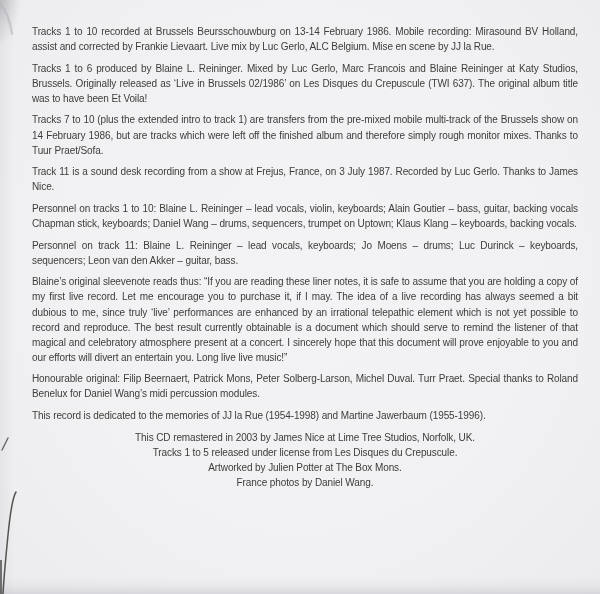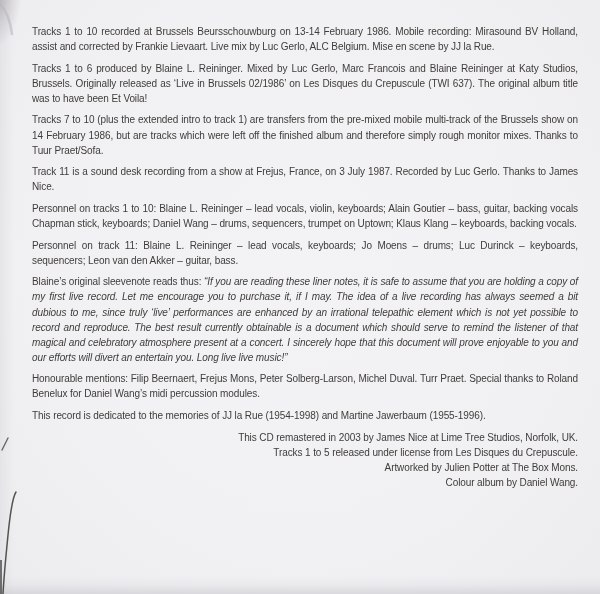--- a/index.html
+++ b/index.html
@@ -32,22 +32,22 @@
     width: 546px;
     color: #3f3d3a;
     font-size: 10px;
     line-height: 15.1px;
     letter-spacing: -0.1px;
   }
   .text-block p {
     margin: 0 0 6.5px 0;
     text-align: justify;
   }
-  .text-block p.no-justify { text-align: right; }
-  .quote-text { font-style: italic; }
+  .text-block p.no-justify { text-align: center; }
+  .quote-text { }
   .credits-block { margin: 0; text-align: left; }
   .credits-block .line { display: block; }
   svg.artifacts {
     position: absolute;
     left: 0; top: 0;
     pointer-events: none;
   }
 </style>
 </head>
 <body>
@@ -59,28 +59,28 @@
   <div class="text-block">
     <p>Tracks 1 to 10 recorded at Brussels Beursschouwburg on 13-14 February 1986. Mobile recording: Mirasound BV Holland, assist and corrected by Frankie Lievaart. Live mix by Luc Gerlo, ALC Belgium. Mise en scene by JJ la Rue.</p>
     <p>Tracks 1 to 6 produced by Blaine L. Reininger. Mixed by Luc Gerlo, Marc Francois and Blaine Reininger at Katy Studios, Brussels. Originally released as ‘Live in Brussels 02/1986’ on Les Disques du Crepuscule (TWI 637). The original album title was to have been Et Voila!</p>
     <p>Tracks 7 to 10 (plus the extended intro to track 1) are transfers from the pre-mixed mobile multi-track of the Brussels show on 14 February 1986, but are tracks which were left off the finished album and therefore simply rough monitor mixes. Thanks to Tuur Praet/Sofa.</p>
     <p>Track 11 is a sound desk recording from a show at Frejus, France, on 3 July 1987. Recorded by Luc Gerlo. Thanks to James Nice.</p>
     <p>Personnel on tracks 1 to 10: Blaine L. Reininger – lead vocals, violin, keyboards; Alain Goutier – bass, guitar, backing vocals Chapman stick, keyboards; Daniel Wang – drums, sequencers, trumpet on Uptown; Klaus Klang – keyboards, backing vocals.</p>
     <p>Personnel on track 11: Blaine L. Reininger – lead vocals, keyboards; Jo Moens – drums; Luc Durinck – keyboards, sequencers; Leon van den Akker – guitar, bass.</p>
 
     <p><span>Blaine’s original sleevenote reads thus: </span><span class="quote-text">“If you are reading these liner notes, it is safe to assume that you are holding a copy of my first live record. Let me encourage you to purchase it, if I may. The idea of a live recording has always seemed a bit dubious to me, since truly ‘live’ performances are enhanced by an irrational telepathic element which is not yet possible to record and reproduce. The best result currently obtainable is a document which should serve to remind the listener of that magical and celebratory atmosphere present at a concert. I sincerely hope that this document will prove enjoyable to you and our efforts will divert an entertain you. Long live live music!”</span></p>
 
-    <p>Honourable mentions: Filip Beernaert, Frejus Mons, Peter Solberg-Larson, Michel Duval. Turr Praet. Special thanks to Roland Benelux for Daniel Wang’s midi percussion modules.</p>
+    <p>Honourable original: Filip Beernaert, Patrick Mons, Peter Solberg-Larson, Michel Duval. Turr Praet. Special thanks to Roland Benelux for Daniel Wang’s midi percussion modules.</p>
     <p>This record is dedicated to the memories of JJ la Rue (1954-1998) and Martine Jawerbaum (1955-1996).</p>
 
     <p class="no-justify credits-block">
       <span class="line">This CD remastered in 2003 by James Nice at Lime Tree Studios, Norfolk, UK.</span>
       <span class="line">Tracks 1 to 5 released under license from Les Disques du Crepuscule.</span>
       <span class="line">Artworked by Julien Potter at The Box Mons.</span>
-      <span class="line">Colour album by Daniel Wang.</span>
+      <span class="line">France photos by Daniel Wang.</span>
     </p>
   </div>
 
   <svg class="artifacts" width="600" height="594" viewBox="0 0 600 594">
 
     <path d="M2,450 C4,446 6,442 8,438" stroke="#4a4845" stroke-width="1.4" fill="none" stroke-linecap="round" opacity="0.8"></path>
 
     <path d="M16,492 C12,498 10,515 8,535 C6,555 4,575 3,594" stroke="#3a3835" stroke-width="1.5" fill="none" stroke-linecap="round" opacity="0.85"></path>
 
     <path d="M1,560 L1,594" stroke="#2e2c2a" stroke-width="1.8" fill="none" opacity="0.7"></path>

